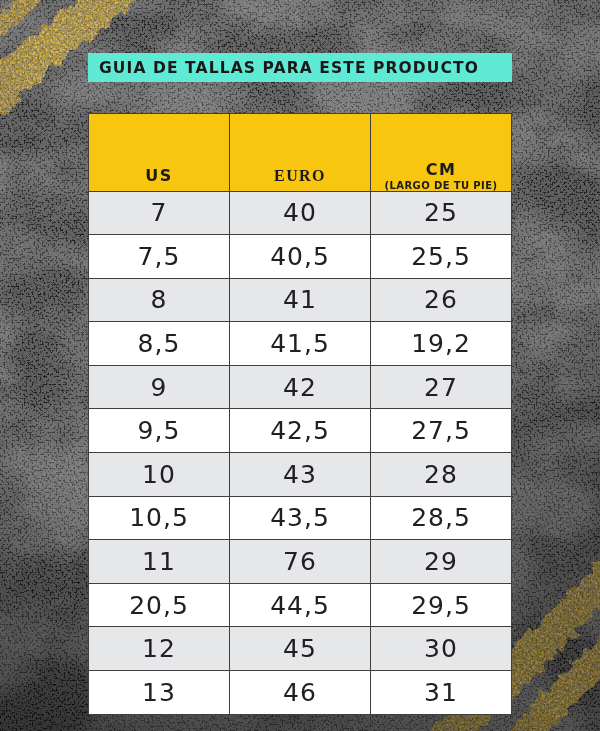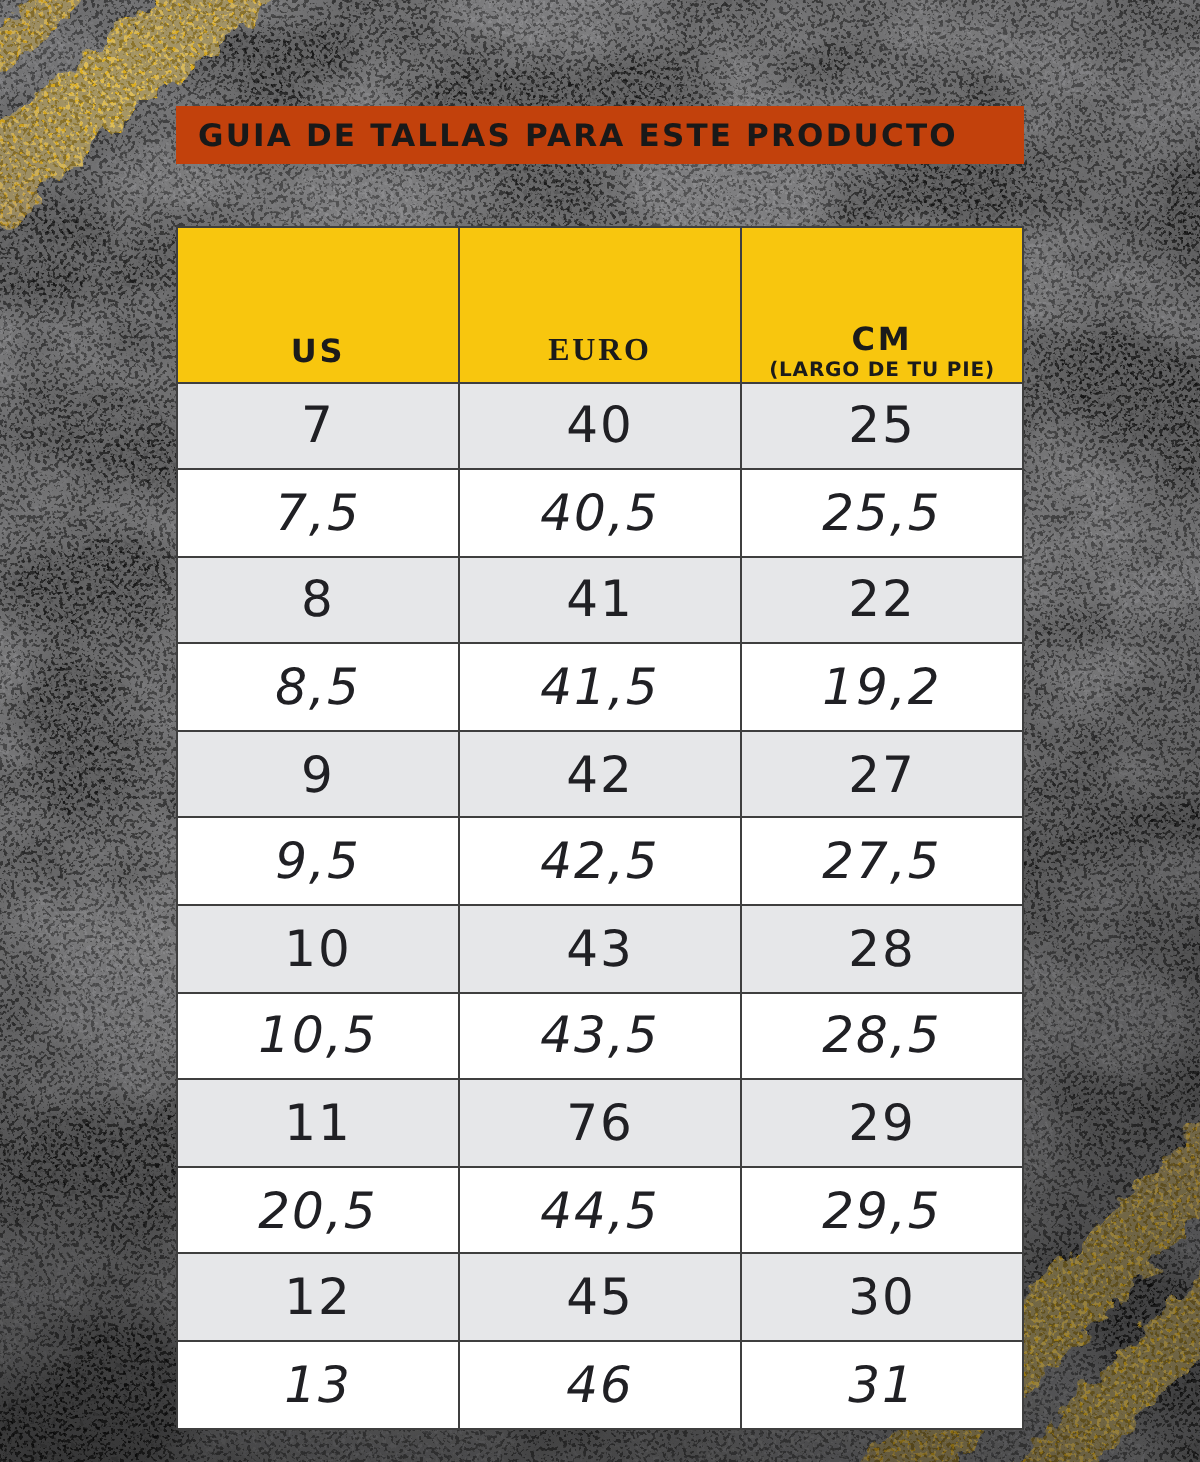--- a/index.html
+++ b/index.html
@@ -31,21 +31,21 @@
   table.size-table th,
   table.size-table td{
     border:1.5px solid #3f3f3f;text-align:center;padding:0;
   }
   table.size-table th{height:31px;vertical-align:middle;}
   table.size-table td{
     height:42.6px;background:#ffffff;color:#202024;
     font-size:25px;letter-spacing:1px;font-weight:400;
   }
   tr.row-gray td{background:#E6E7E9;}
-  tr.row-white td{background:#FFFFFF;font-style:italic;}
+  tr.row-white td{background:#FFFFFF;}
   .th-inner{display:flex;flex-direction:column;align-items:center;justify-content:center;line-height:1;margin-top:48px;}
   .th-label{font-weight:bold;font-size:16px;letter-spacing:1.4px;color:#1b1b1b;}
   .th-sub{font-weight:bold;font-size:10px;letter-spacing:0.4px;color:#1b1b1b;margin-top:2.5px;}
 </style>
 </head>
 <body>
 
 <div class="stage">
 
   <svg class="bg" width="600" height="731" viewBox="0 0 600 731" aria-hidden="true">
@@ -96,21 +96,21 @@
         <rect x="-15" y="-15" width="165" height="30" fill="url(#stripeGrad)"></rect>
       </g>
     </g>
 
     <rect width="600" height="731" filter="url(#fSpeckDark)" opacity="0.5"></rect>
     <rect width="600" height="731" filter="url(#fSpeckLight)" opacity="0.32"></rect>
   </svg>
 
   <div class="vignette"></div>
 
-  <div class="title-bar" style="background:#c2410c;">
+  <div class="title-bar" style="background:#5eead4;">
     <span>GUIA DE TALLAS PARA ESTE PRODUCTO</span>
   </div>
 
   <table class="size-table">
     <thead>
       <tr>
         <th style="background:#F8C60E;">
           <div class="th-inner">
             <span class="th-label">US</span>
           </div>
@@ -135,21 +135,21 @@
           <td>25</td>
         </tr>
         <tr class="row-white">
           <td>7,5</td>
           <td>40,5</td>
           <td>25,5</td>
         </tr>
         <tr class="row-gray">
           <td>8</td>
           <td>41</td>
-          <td>22</td>
+          <td>26</td>
         </tr>
         <tr class="row-white">
           <td>8,5</td>
           <td>41,5</td>
           <td>19,2</td>
         </tr>
         <tr class="row-gray">
           <td>9</td>
           <td>42</td>
           <td>27</td>

